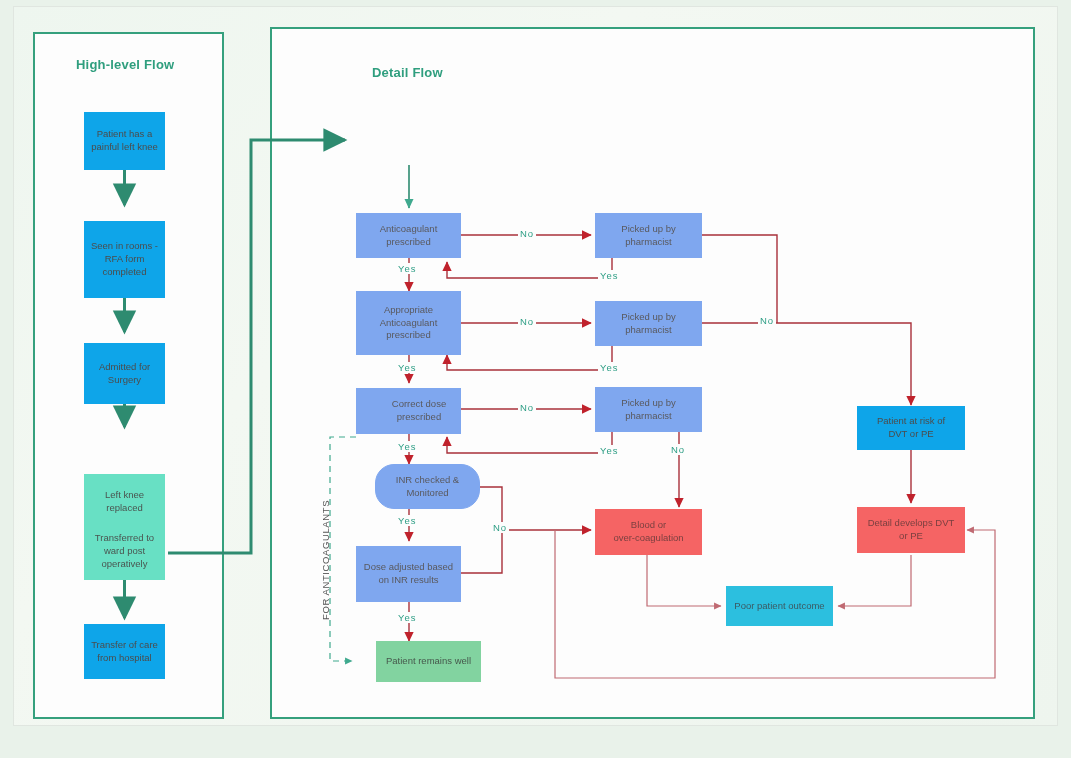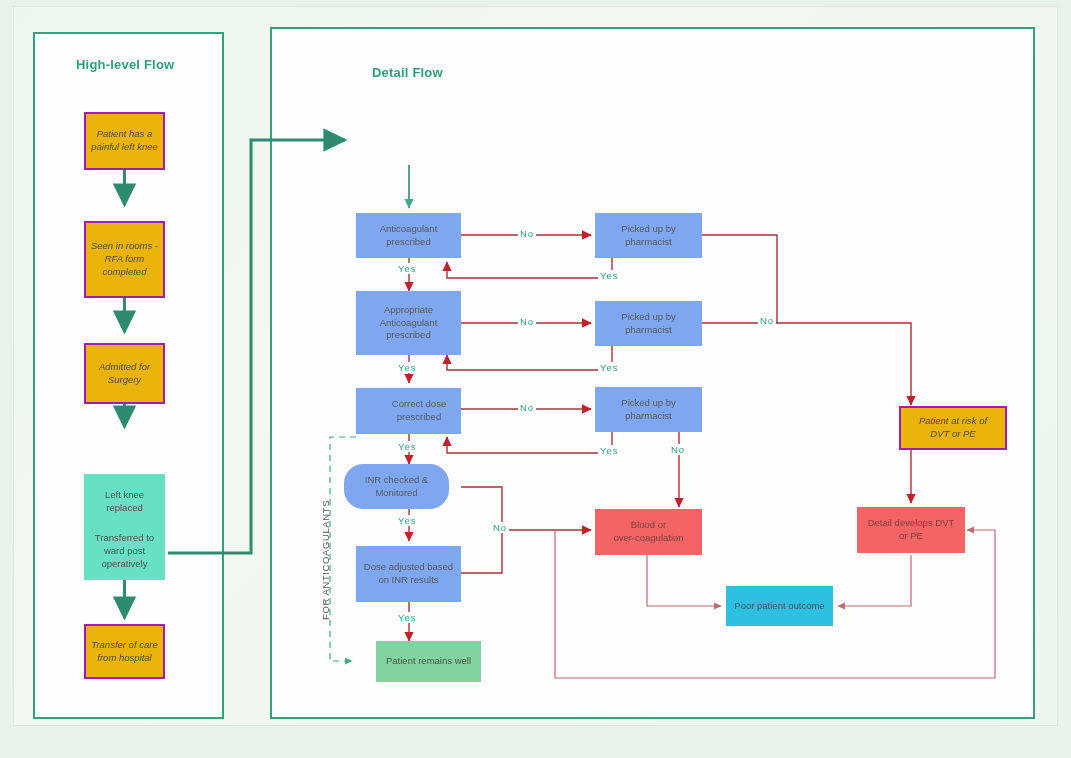--- a/index.html
+++ b/index.html
@@ -36,21 +36,21 @@
     position:absolute;
     box-sizing:border-box;
     display:flex;align-items:center;justify-content:center;
     text-align:center;
     font-size:9.5px;
     line-height:1.35;
     color:#4c4c4c;
     padding:2px 4px;
     white-space:pre-line;
   }
-  .n-white{ background:#eab308; border:2px solid #a21caf;font-style:italic; }
+  .n-white{ background:#0ea5e9; border:2px solid #0ea5e9; }
   .n-teal { background:#68e0c4; border:1px solid #68e0c4; color:#4a5550;}
   .n-blue { background:#7fa7ef; border:1px solid #7fa7ef; color:#59595e;}
   .n-red  { background:#f56464; border:1px solid #f56464; color:#7b4040;}
   .n-cyan { background:#2cbfdf; border:1px solid #2cbfdf; color:#3c5a63;}
   .n-green{ background:#82d3a0; border:1px solid #82d3a0; color:#46584c;}
 
   
   .elabel{
     position:absolute;
     font-size:9.5px;
@@ -188,34 +188,34 @@
 from hospital</div>
 
 
   <div class="node n-blue" style="left:356px;top:213px;width:105px;height:45px;">Anticoagulant
 prescribed</div>
   <div class="node n-blue" style="left:356px;top:291px;width:105px;height:64px;">Appropriate
 Anticoagulant
 prescribed</div>
   <div class="node n-blue" style="left:356px;top:388px;width:105px;height:46px;padding-left:25px;">Correct dose
 prescribed</div>
-  <div class="node n-blue" style="left:344px;top:464px;width:105px;height:45px;border-radius:19px;">INR checked &amp;
+  <div class="node n-blue" style="left:375px;top:464px;width:105px;height:45px;border-radius:19px;">INR checked &amp;
 Monitored</div>
   <div class="node n-blue" style="left:356px;top:546px;width:105px;height:56px;">Dose adjusted based
 on INR results</div>
   <div class="node n-green" style="left:376px;top:641px;width:105px;height:41px;">Patient remains well</div>
 
   <div class="node n-blue" style="left:595px;top:213px;width:107px;height:45px;">Picked up by
 pharmacist</div>
   <div class="node n-blue" style="left:595px;top:301px;width:107px;height:45px;">Picked up by
 pharmacist</div>
   <div class="node n-blue" style="left:595px;top:387px;width:107px;height:45px;">Picked up by
 pharmacist</div>
 
   <div class="node n-red" style="left:595px;top:509px;width:107px;height:46px;">Blood or
 over-coagulation</div>
-  <div class="node n-white" style="left:899px;top:406px;width:108px;height:44px;">Patient at risk of
+  <div class="node n-white" style="left:857px;top:406px;width:108px;height:44px;">Patient at risk of
 DVT or PE</div>
   <div class="node n-red" style="left:857px;top:507px;width:108px;height:46px;">Detail develops DVT
 or PE</div>
   <div class="node n-cyan" style="left:726px;top:586px;width:107px;height:40px;">Poor patient outcome</div>
 
 </div>
 
 </body></html>

